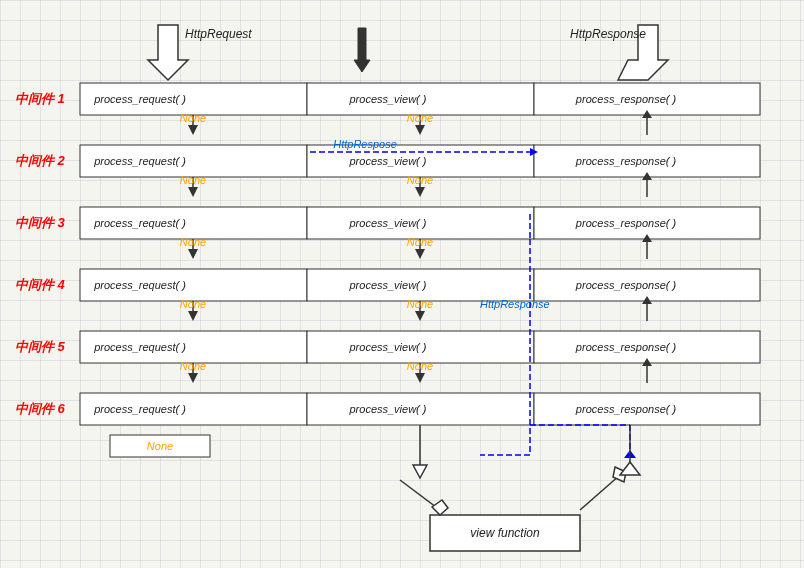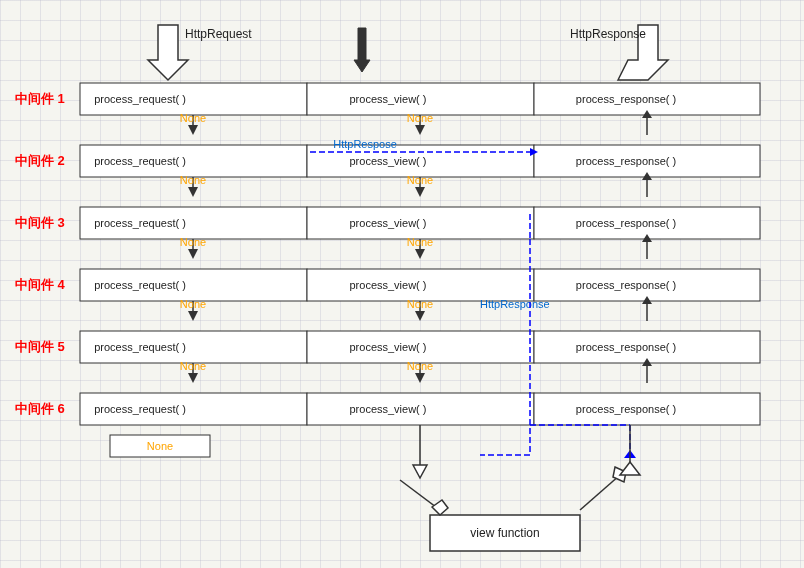--- a/index.html
+++ b/index.html
@@ -15,20 +15,21 @@
       font-size: 12px;
       position: relative;
       overflow: hidden;
     }
     .diagram-container {
       position: absolute;
       top: 10px;
       left: 10px;
       width: 784px;
       height: 548px;
+      font-style: italic;
     }
     svg.overlay {
       position: absolute;
       top: 0; left: 0;
       width: 784px;
       height: 548px;
       pointer-events: none;
     }
   </style>
 </head>

